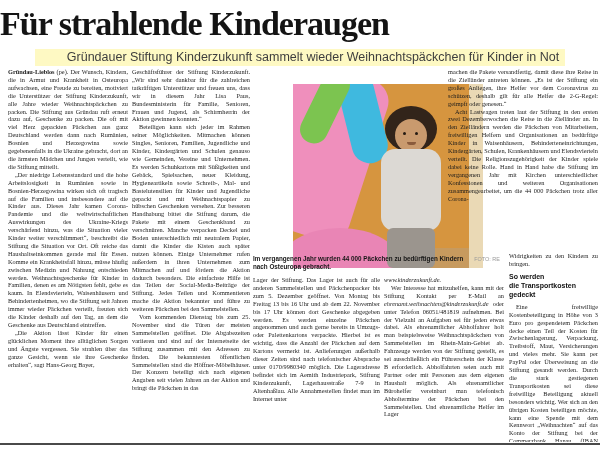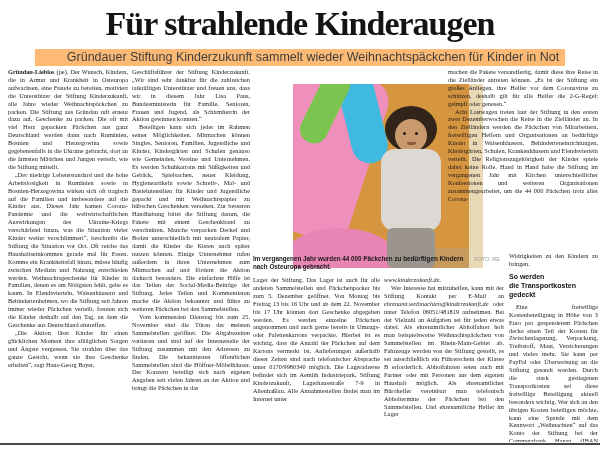--- a/index.html
+++ b/index.html
@@ -1,19 +1,19 @@
 <!DOCTYPE html>
 <html><head>
 <meta charset="utf-8">
 <style>
   html,body{margin:0;padding:0;background:#ffffff;}
   .page{position:relative;width:600px;height:450px;background:#ffffff;overflow:hidden;
         font-family:"Liberation Serif",serif;}
   
-  .headline{position:absolute;top:3px;left:0;width:600px;margin:0;text-align:center;
+  .headline{position:absolute;top:3px;left:0;width:600px;margin:0;
             font:700 34px/42px "Liberation Serif",serif;color:#141414;letter-spacing:-1px;}
   .subhead-row{position:absolute;top:47px;left:0;width:600px;text-align:center;}
   .subhead{display:inline-block;padding:1px 6px;
            font:400 12.5px/15px "Liberation Sans",sans-serif;color:#3e3e3e;}
   
   .col{position:absolute;overflow:hidden;font:400 6.3px/7.9px "Liberation Serif",serif;
        color:#1c1c1c;text-align:justify;}
   .col p{margin:0;}
   .col p.indent{text-indent:7px;}
   .col-a{left:8px;  top:68px; width:120px;height:373px;}
@@ -52,21 +52,21 @@
   
   .bottom-rule{position:absolute;left:0;top:443px;width:600px;height:1.5px;}
 </style>
 </head>
 <body>
 
 <div class="page">
 
   <h1 class="headline">Für strahlende Kinderaugen</h1>
   <div class="subhead-row">
-    <span class="subhead" style="background-color: #fdba74; padding-left: 32px;">Gründauer Stiftung Kinderzukunft sammelt wieder Weihnachtspäckchen für Kinder in Not</span>
+    <span class="subhead" style="background-color: #fef9c3; padding-left: 32px;">Gründauer Stiftung Kinderzukunft sammelt wieder Weihnachtspäckchen für Kinder in Not</span>
   </div>
 
   <section class="col col-a">
     <p class="p">
       <b class="lead">Gründau-Lieblos</b><span> (pe). Der Wunsch, Kindern, die in Armut und Krankheit in Osteuropa aufwachsen, eine Freude zu bereiten, motiviert die Unterstützer der Stiftung Kinderzukunft, alle Jahre wieder Weihnachtspäckchen zu packen. Die Stiftung aus Gründau ruft erneut dazu auf, Geschenke zu packen. Die oft mit viel Herz gepackten Päckchen aus ganz Deutschland werden dann nach Rumänien, Bosnien und Herzegowina sowie gegebenenfalls in die Ukraine gebracht, dort an die ärmsten Mädchen und Jungen verteilt, wie die Stiftung mitteilt.</span>
     </p>
     <p class="indent">„Der niedrige Lebensstandard und die hohe Arbeitslosigkeit in Rumänien sowie in Bosnien-Herzegowina wirken sich oft tragisch auf die Familien und insbesondere auf die Kinder aus. Dieses Jahr kamen Corona-Pandemie und die weltwirtschaftlichen Auswirkungen des Ukraine-Kriegs verschärfend hinzu, was die Situation vieler Kinder weiter verschlimmert“, beschreibt die Stiftung die Situation vor Ort. Oft reiche das Haushaltseinkommen gerade mal für Essen. Komme ein Krankheitsfall hinzu, müsse häufig zwischen Medizin und Nahrung entschieden werden. Weihnachtsgeschenke für Kinder in Familien, denen es am Nötigsten fehlt, gebe es kaum. In Elendsvierteln, Waisenhäusern und Behindertenheimen, wo die Stiftung seit Jahren immer wieder Päckchen verteilt, freuten sich die Kinder deshalb auf den Tag, an dem die Geschenke aus Deutschland eintreffen.</p>
     <p class="indent">„Die Aktion lässt Kinder für einen glücklichen Moment ihre alltäglichen Sorgen und Ängste vergessen. Sie strahlen über das ganze Gesicht, wenn sie ihre Geschenke erhalten“, sagt Hans-Georg Bayer,</p>
   </section>
 

